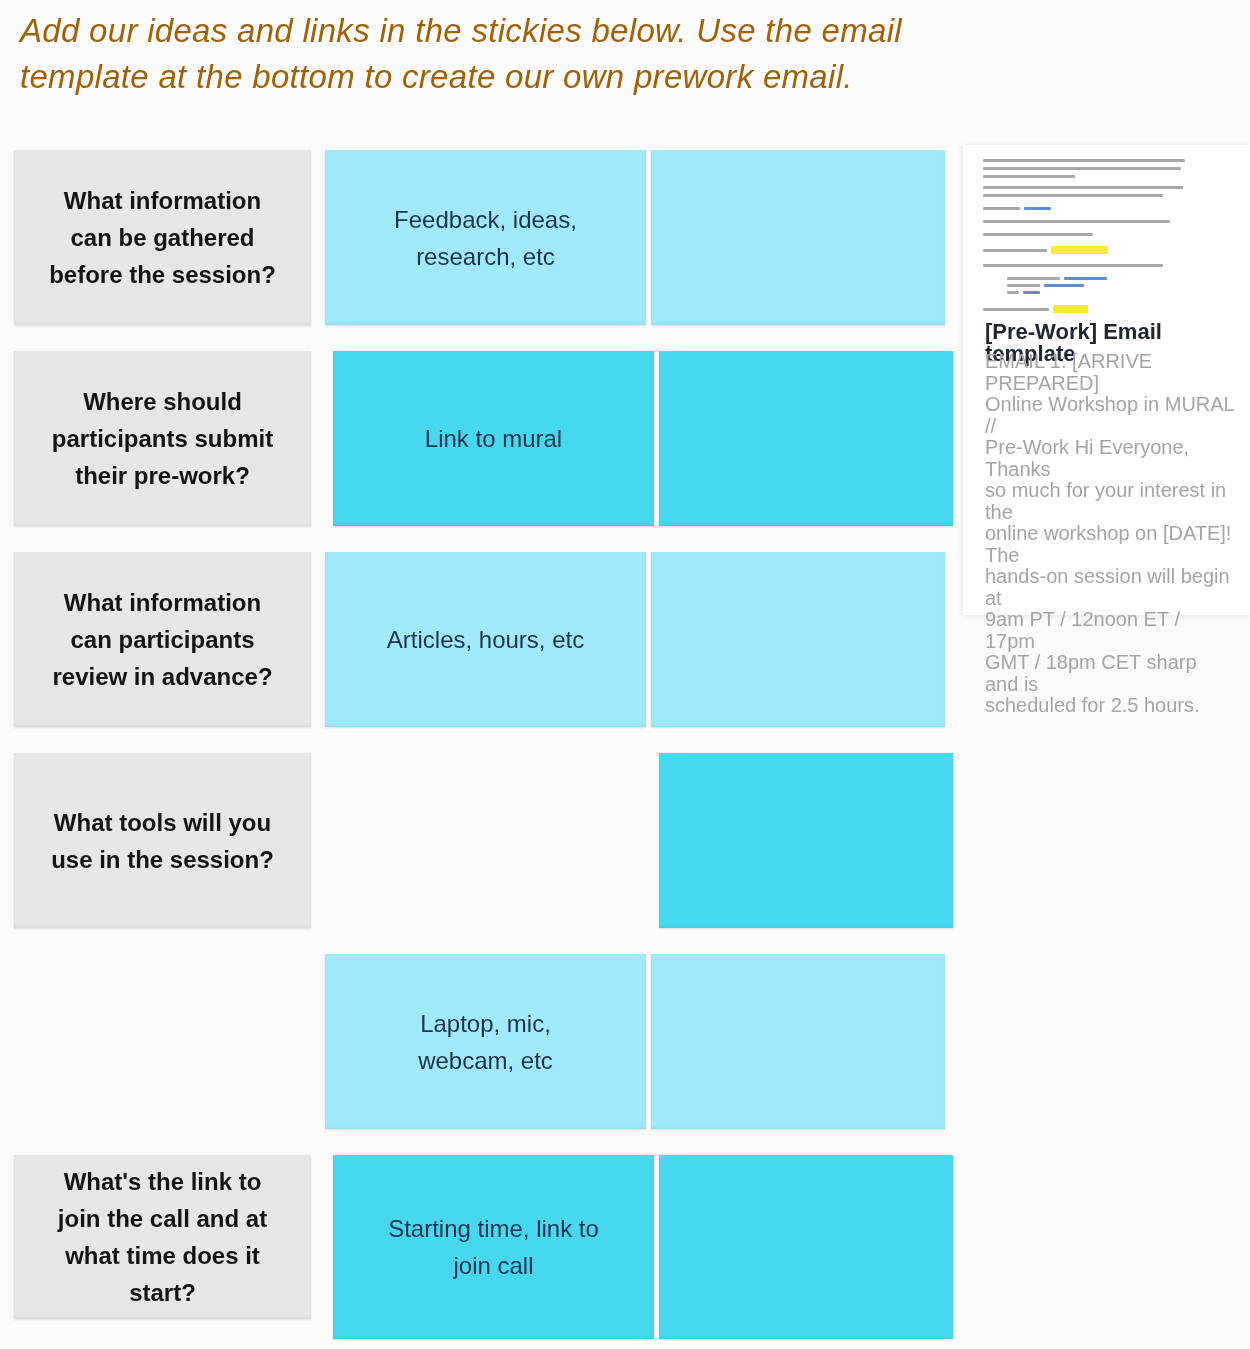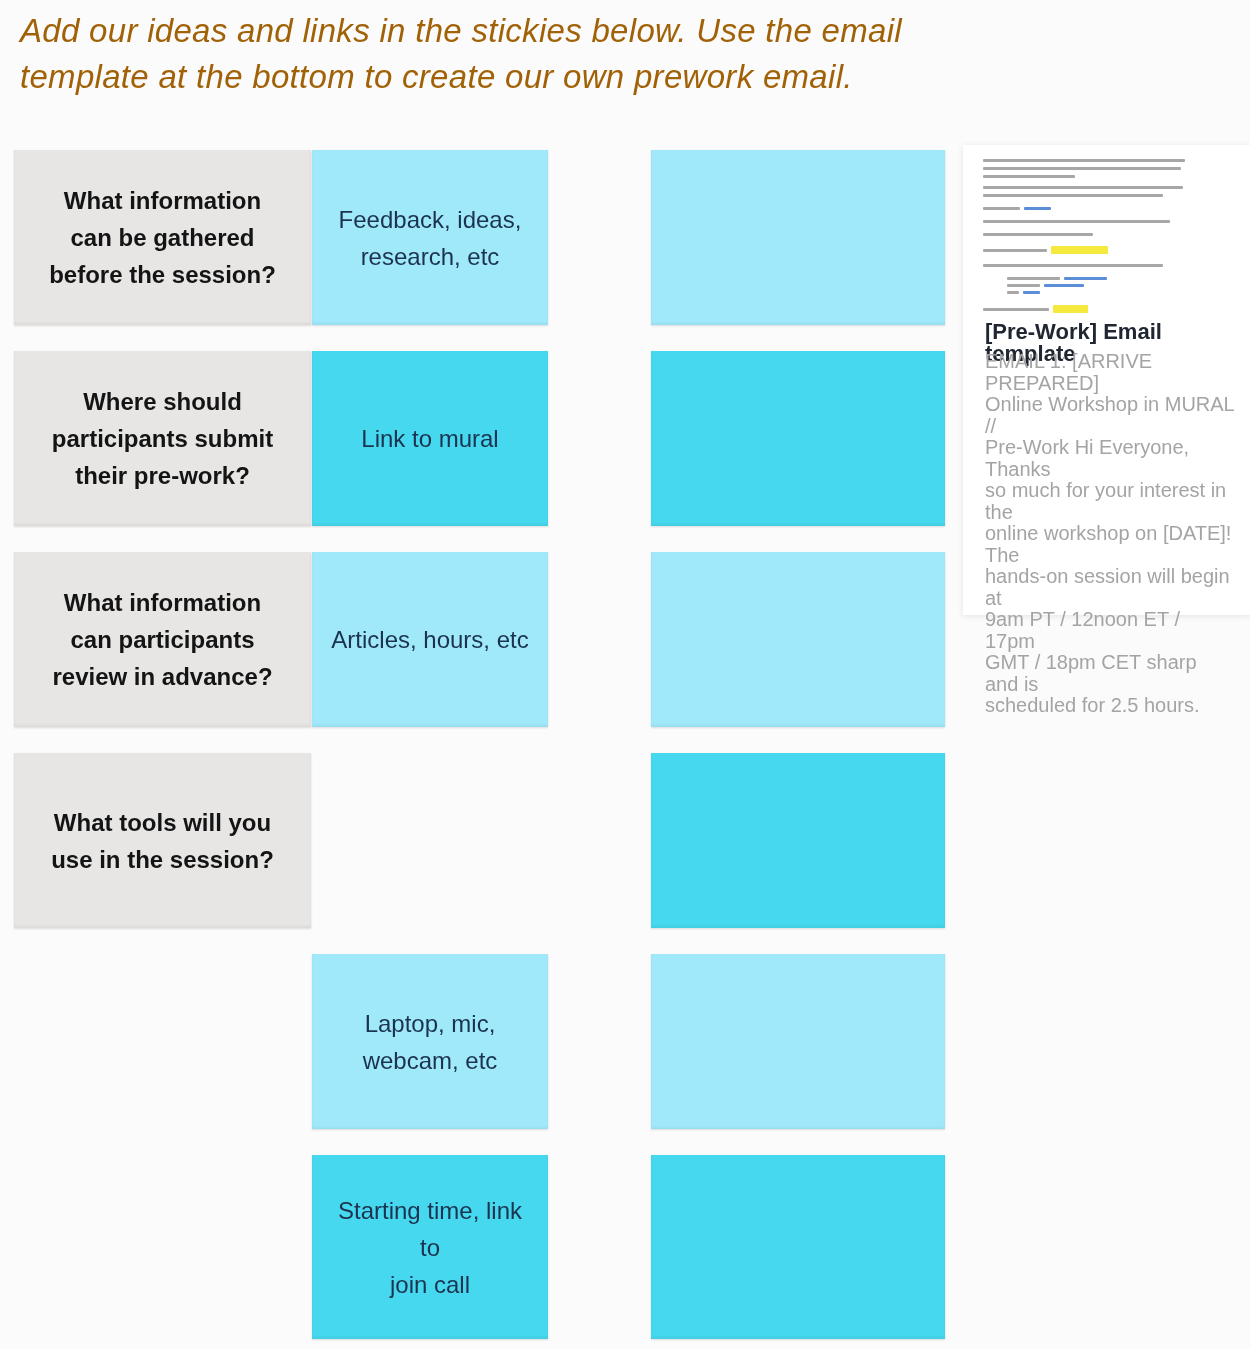--- a/index.html
+++ b/index.html
@@ -25,25 +25,25 @@
   .sticky{
     position:absolute;top:0;height:175px;
     display:flex;align-items:center;justify-content:center;
     text-align:center;
     box-sizing:border-box;padding:10px 14px;
     box-shadow:0 1px 2px rgba(0,0,0,.13), inset 0 -2px 3px rgba(0,0,0,.05);
     white-space:pre-line;
   }
   .col-q{left:14px;width:297px;background:var(--gray-sticky);
     font-weight:bold;font-size:24px;line-height:37px;color:#141414;}
-  .col-a{left:312px;width:236px;}
+  .col-a{left:325px;width:321px;}
   .col-e{left:651px;width:294px;}
   .col-a,.col-e{font-size:24px;line-height:37px;color:#1c3350;}
   .tone-light{background:var(--light-cyan);}
-  .tone-dark{background:var(--dark-cyan);}
+  .tone-dark{background:var(--dark-cyan);margin-left:8px;}
   .row.last .col-q{height:164px;}
   .row.last .col-a,.row.last .col-e{height:184px;}
 
   .email-panel{
     position:absolute;left:963px;top:145px;width:287px;height:470px;
     background:#ffffff;
     box-shadow:0 1px 6px rgba(0,0,0,.10);
     box-sizing:border-box;
   }
   .doc-preview{
@@ -101,20 +101,24 @@
         <div class="sticky col-q">What tools will you
 use in the session?</div>
         <div class="sticky col-e tone-dark"></div>
       </div>
       <div class="row" style="top: 954px;">
         <div class="sticky col-a tone-light">Laptop, mic,
 webcam, etc</div>
         <div class="sticky col-e tone-light"></div>
       </div>
       <div class="row last" style="top: 1155px;">
+        <div class="sticky col-q">What's the link to
+join the call and at
+what time does it
+start?</div>
         <div class="sticky col-a tone-dark">Starting time, link to
 join call</div>
         <div class="sticky col-e tone-dark"></div>
       </div>
     </div>
 
   <div class="email-panel">
     <div class="doc-preview" id="doc-preview">
         <div class="doc-line" style="margin-top: 0px; padding-left: 0px;"><span class="seg seg-g" style="width: 92%;"></span></div>
         <div class="doc-line" style="margin-top: 5px; padding-left: 0px;"><span class="seg seg-g" style="width: 90%;"></span></div>

